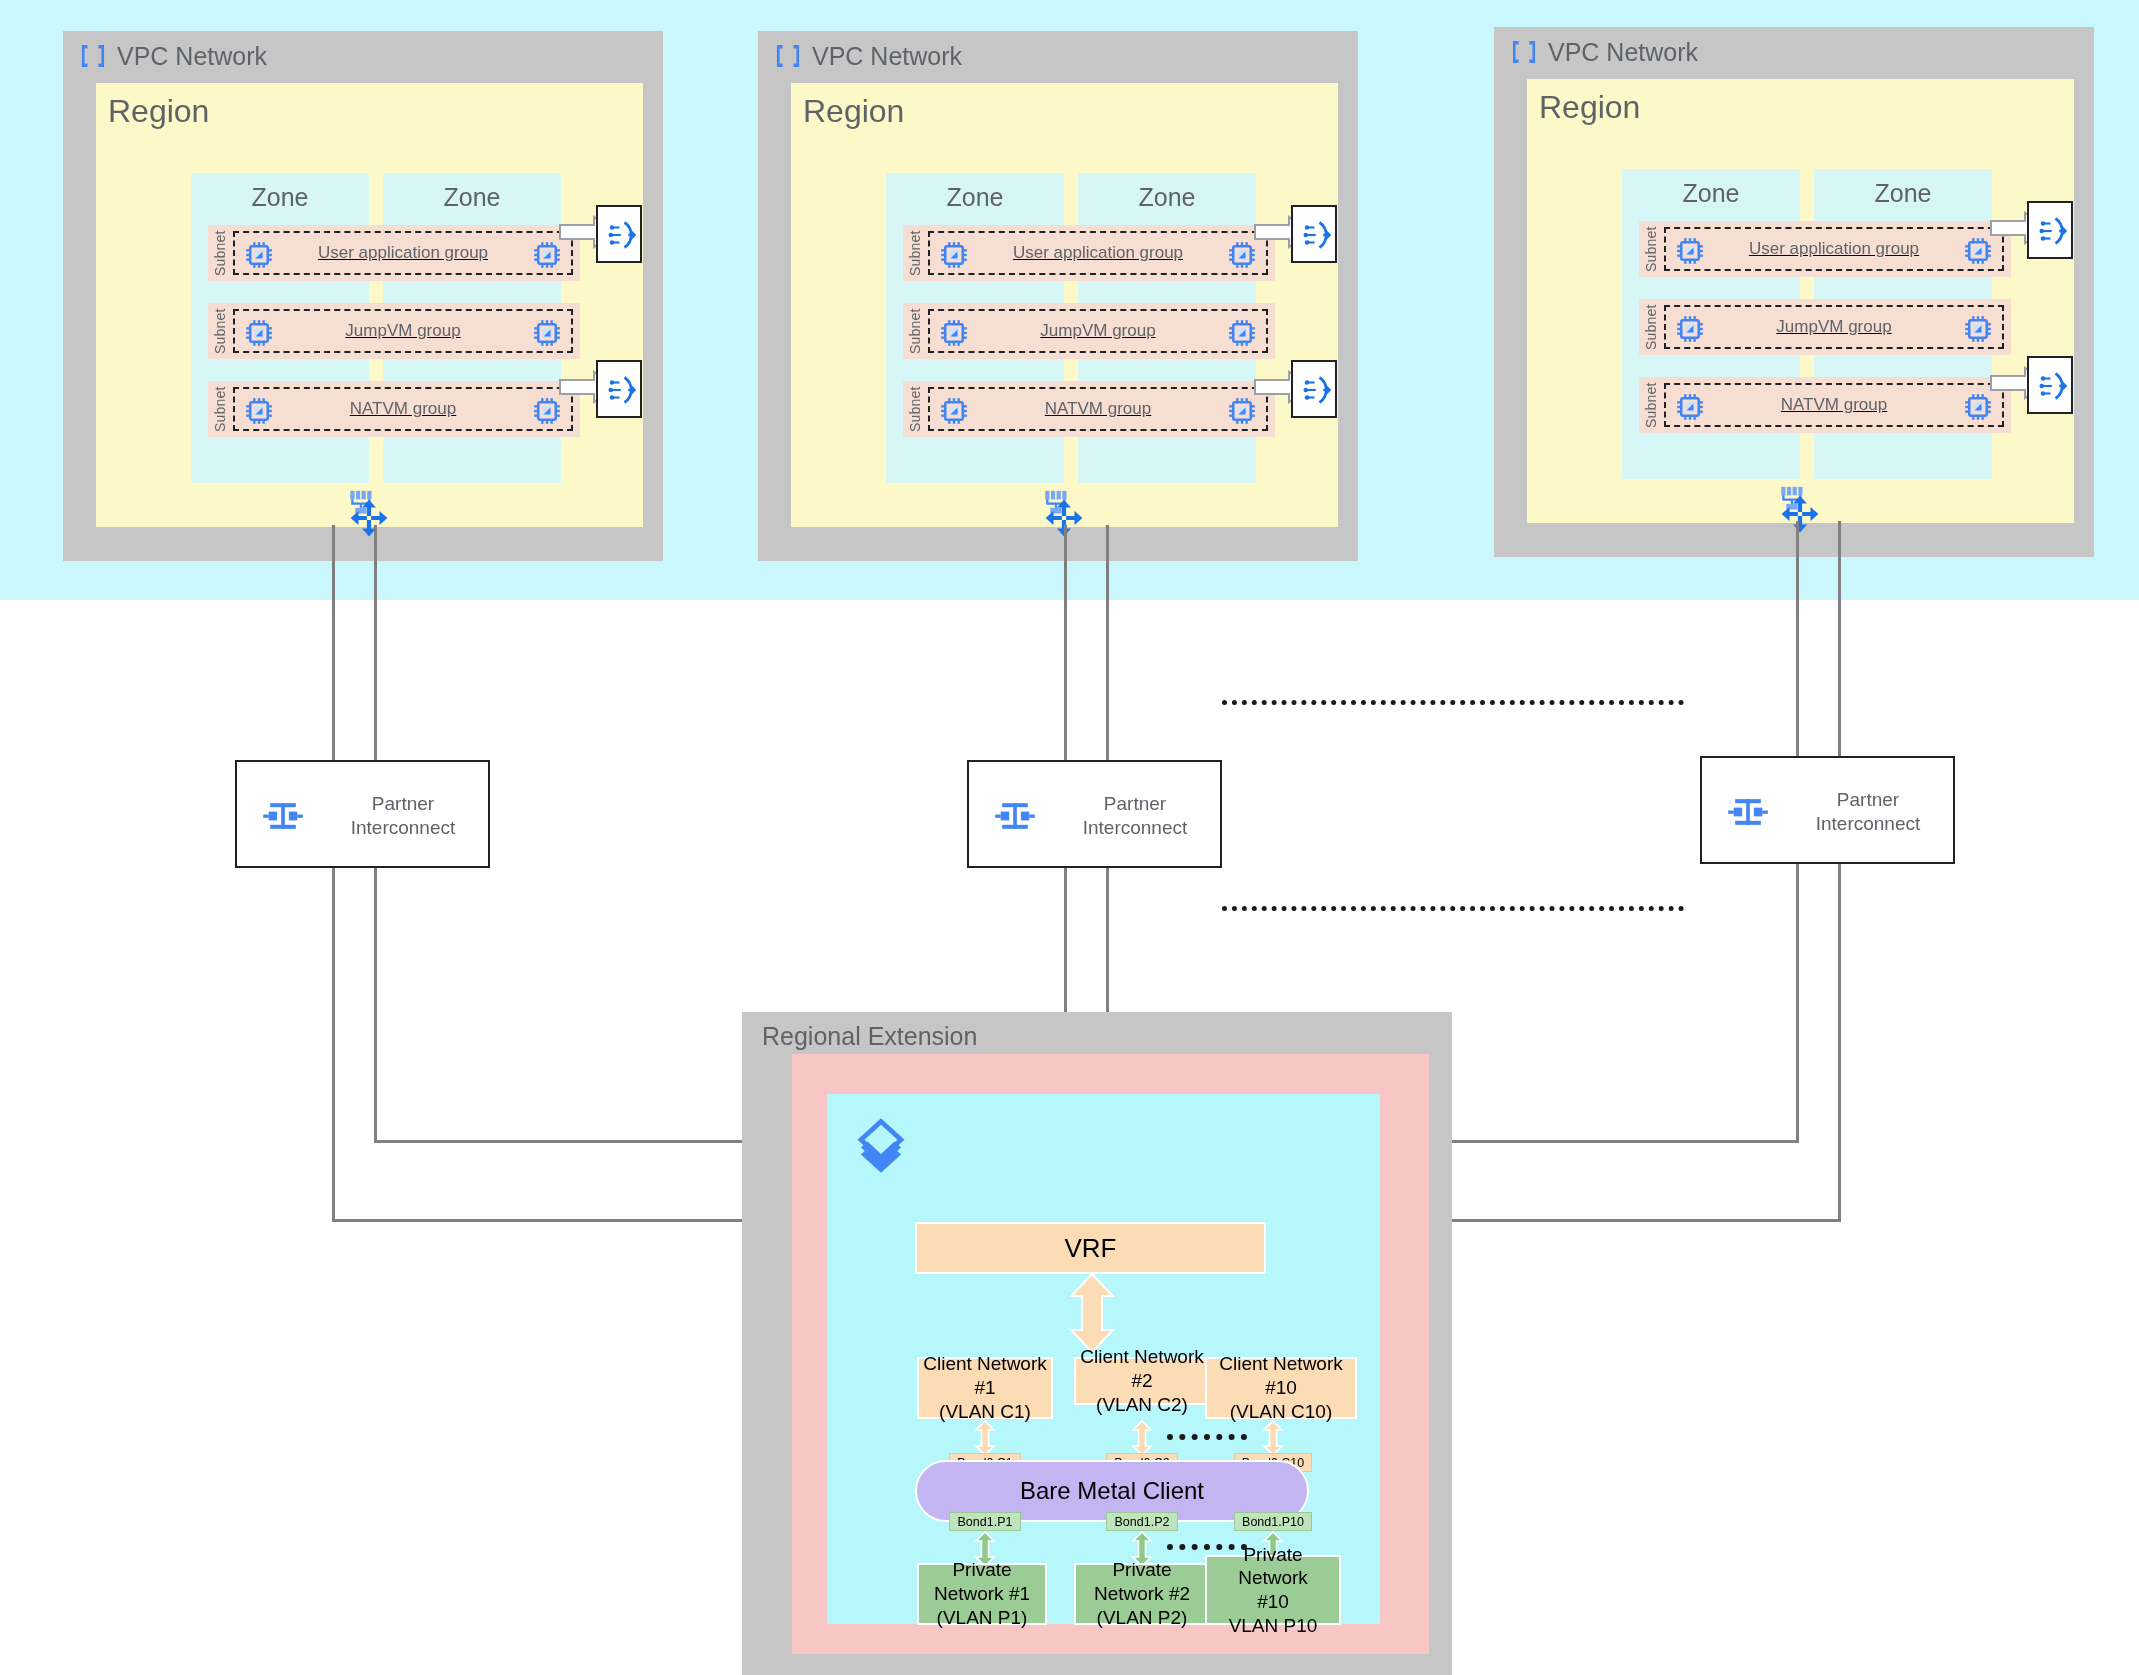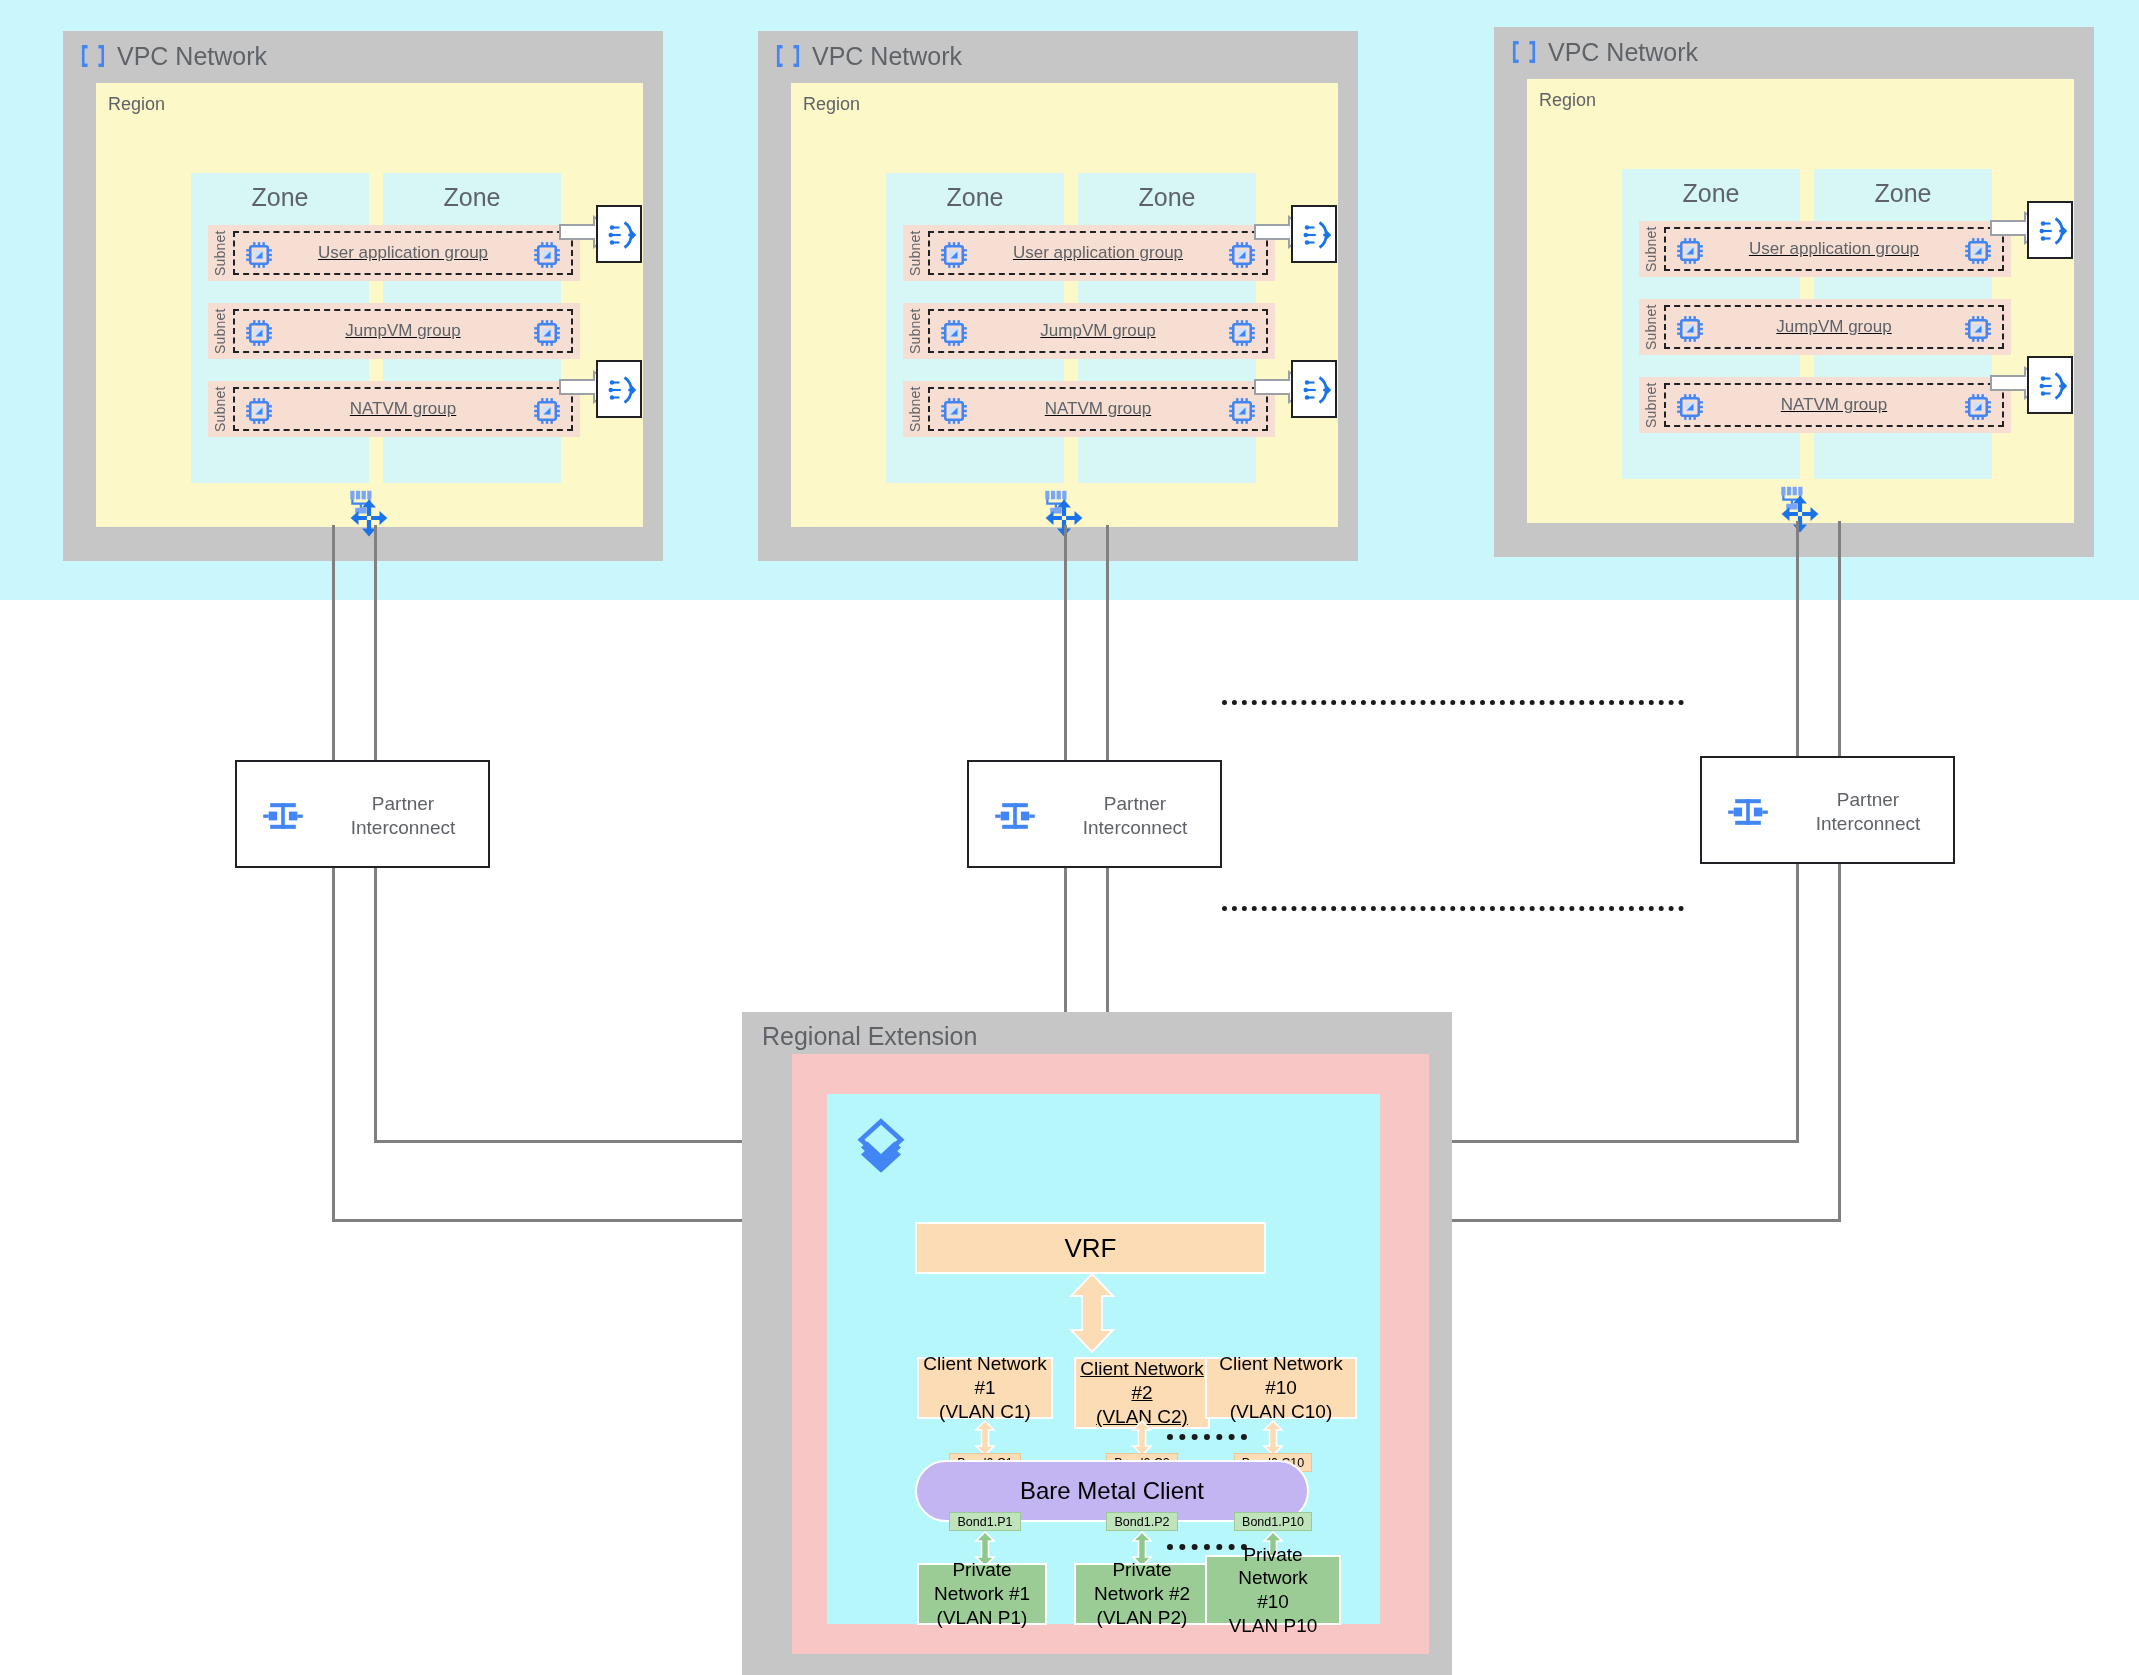--- a/index.html
+++ b/index.html
@@ -9,21 +9,21 @@
   
   .abs{position:absolute;box-sizing:border-box;}
 
   
   .cloud-band{background:#c9f7fb;}
 
   
   .vpc-shell{background:#c6c6c6;}
   .vpc-title{color:#5f6368;font-size:25px;line-height:1;white-space:nowrap;}
   .region-box{background:#fcf8c8;}
-  .region-title{color:#5f6368;font-size:18px;line-height:1;white-space:nowrap;}
+  .region-title{color:#5f6368;font-size:32px;line-height:1;white-space:nowrap;}
   .zone-box{background:#d6f7f5;}
   .zone-title{color:#5f6368;font-size:25px;text-align:center;white-space:nowrap;}
 
   .subnet-box{background:#f6ded2;}
   .subnet-label{
     color:#5f6368;font-size:14px;
     writing-mode:vertical-rl;transform:rotate(180deg);
     display:flex;align-items:center;justify-content:center;
     white-space:nowrap;letter-spacing:.2px;
   }
@@ -898,21 +898,21 @@
         <svg class="svgwrap" style="left:242px;top:180px;" width="46" height="78">
           <path d="M23 0 L44 22 H33 V56 H44 L23 78 L2 56 H13 V22 H2 Z" fill="#fbdcb4" stroke="#ffffff" stroke-width="2"></path>
         </svg>
 
         <div class="abs client-box" style="left:90px;top:263px;width:136px;height:62px;">
           <div class="client-label">
             <div>Client Network #1</div>
             <div>(VLAN C1)</div>
           </div>
         </div>
-        <div class="abs client-box" style="left:247px;top:263px;width:136px;height:72px;text-decoration:underline;">
+        <div class="abs client-box" style="left:247px;top:263px;width:136px;height:48px;">
           <div class="client-label">
             <div>Client Network #2</div>
             <div>(VLAN C2)</div>
           </div>
         </div>
         <div class="abs client-box" style="left:378px;top:263px;width:152px;height:62px;">
           <div class="client-label">
             <div>Client Network #10</div>
             <div>(VLAN C10)</div>
           </div>

